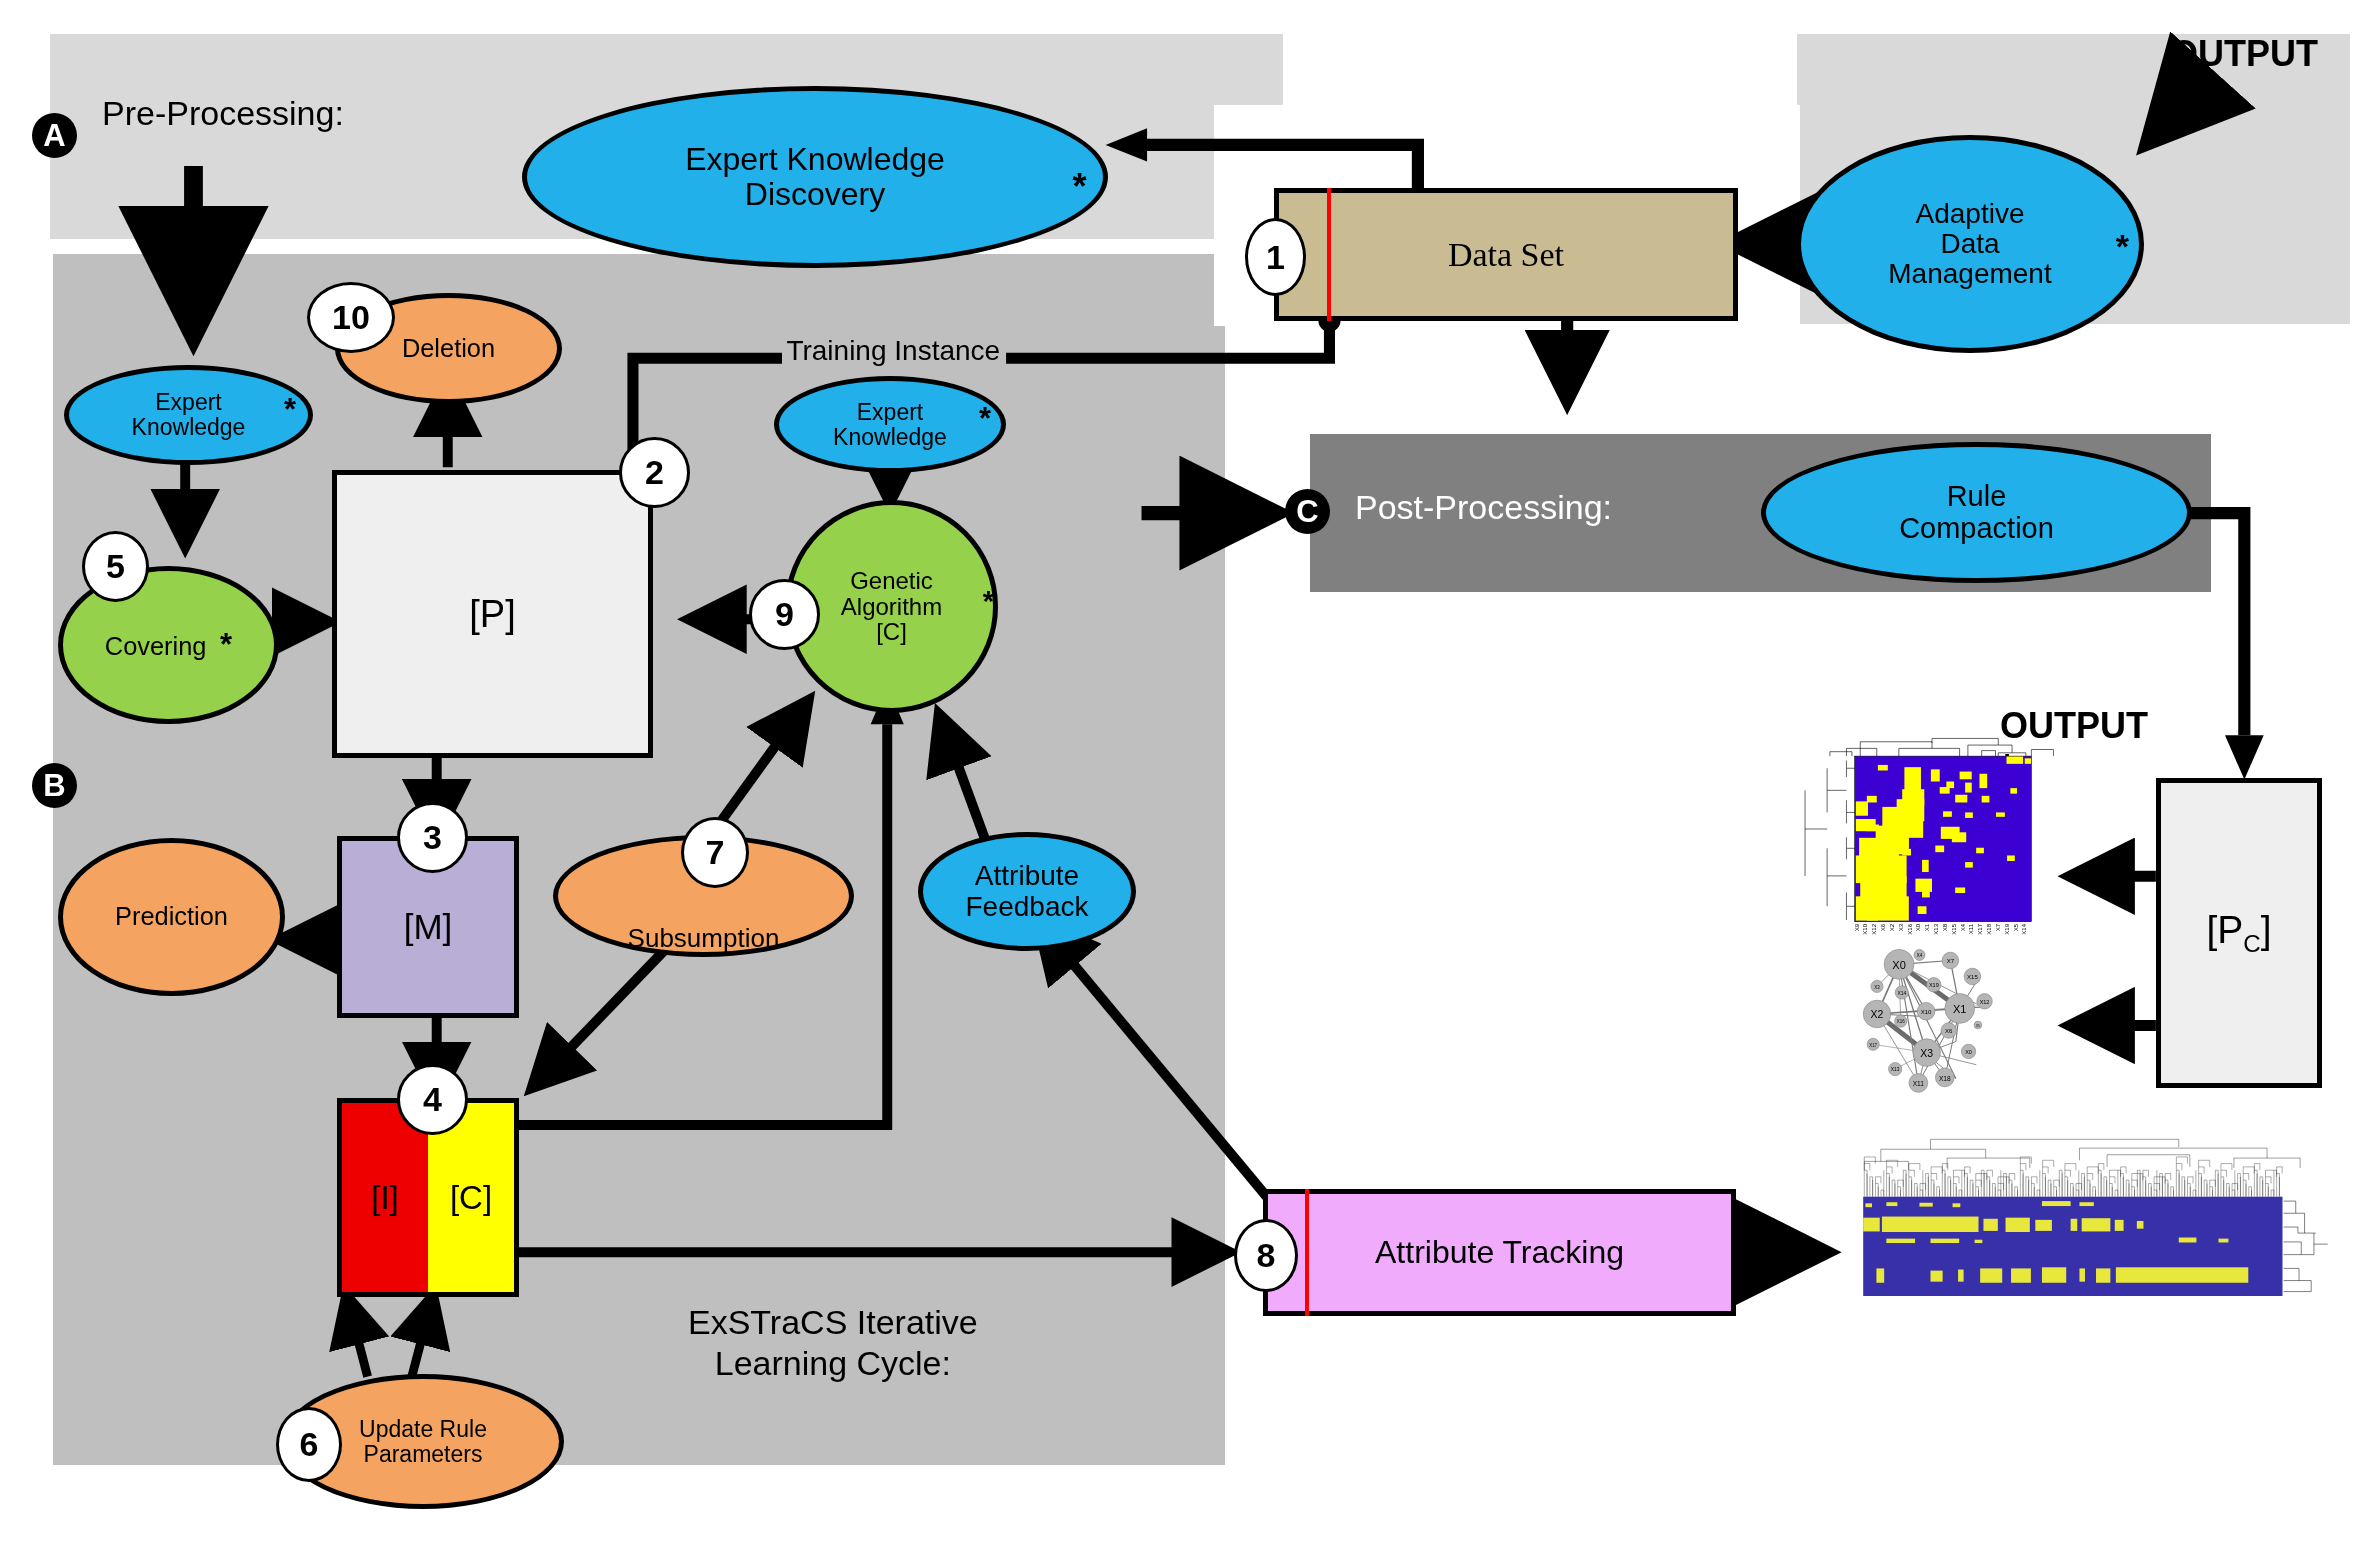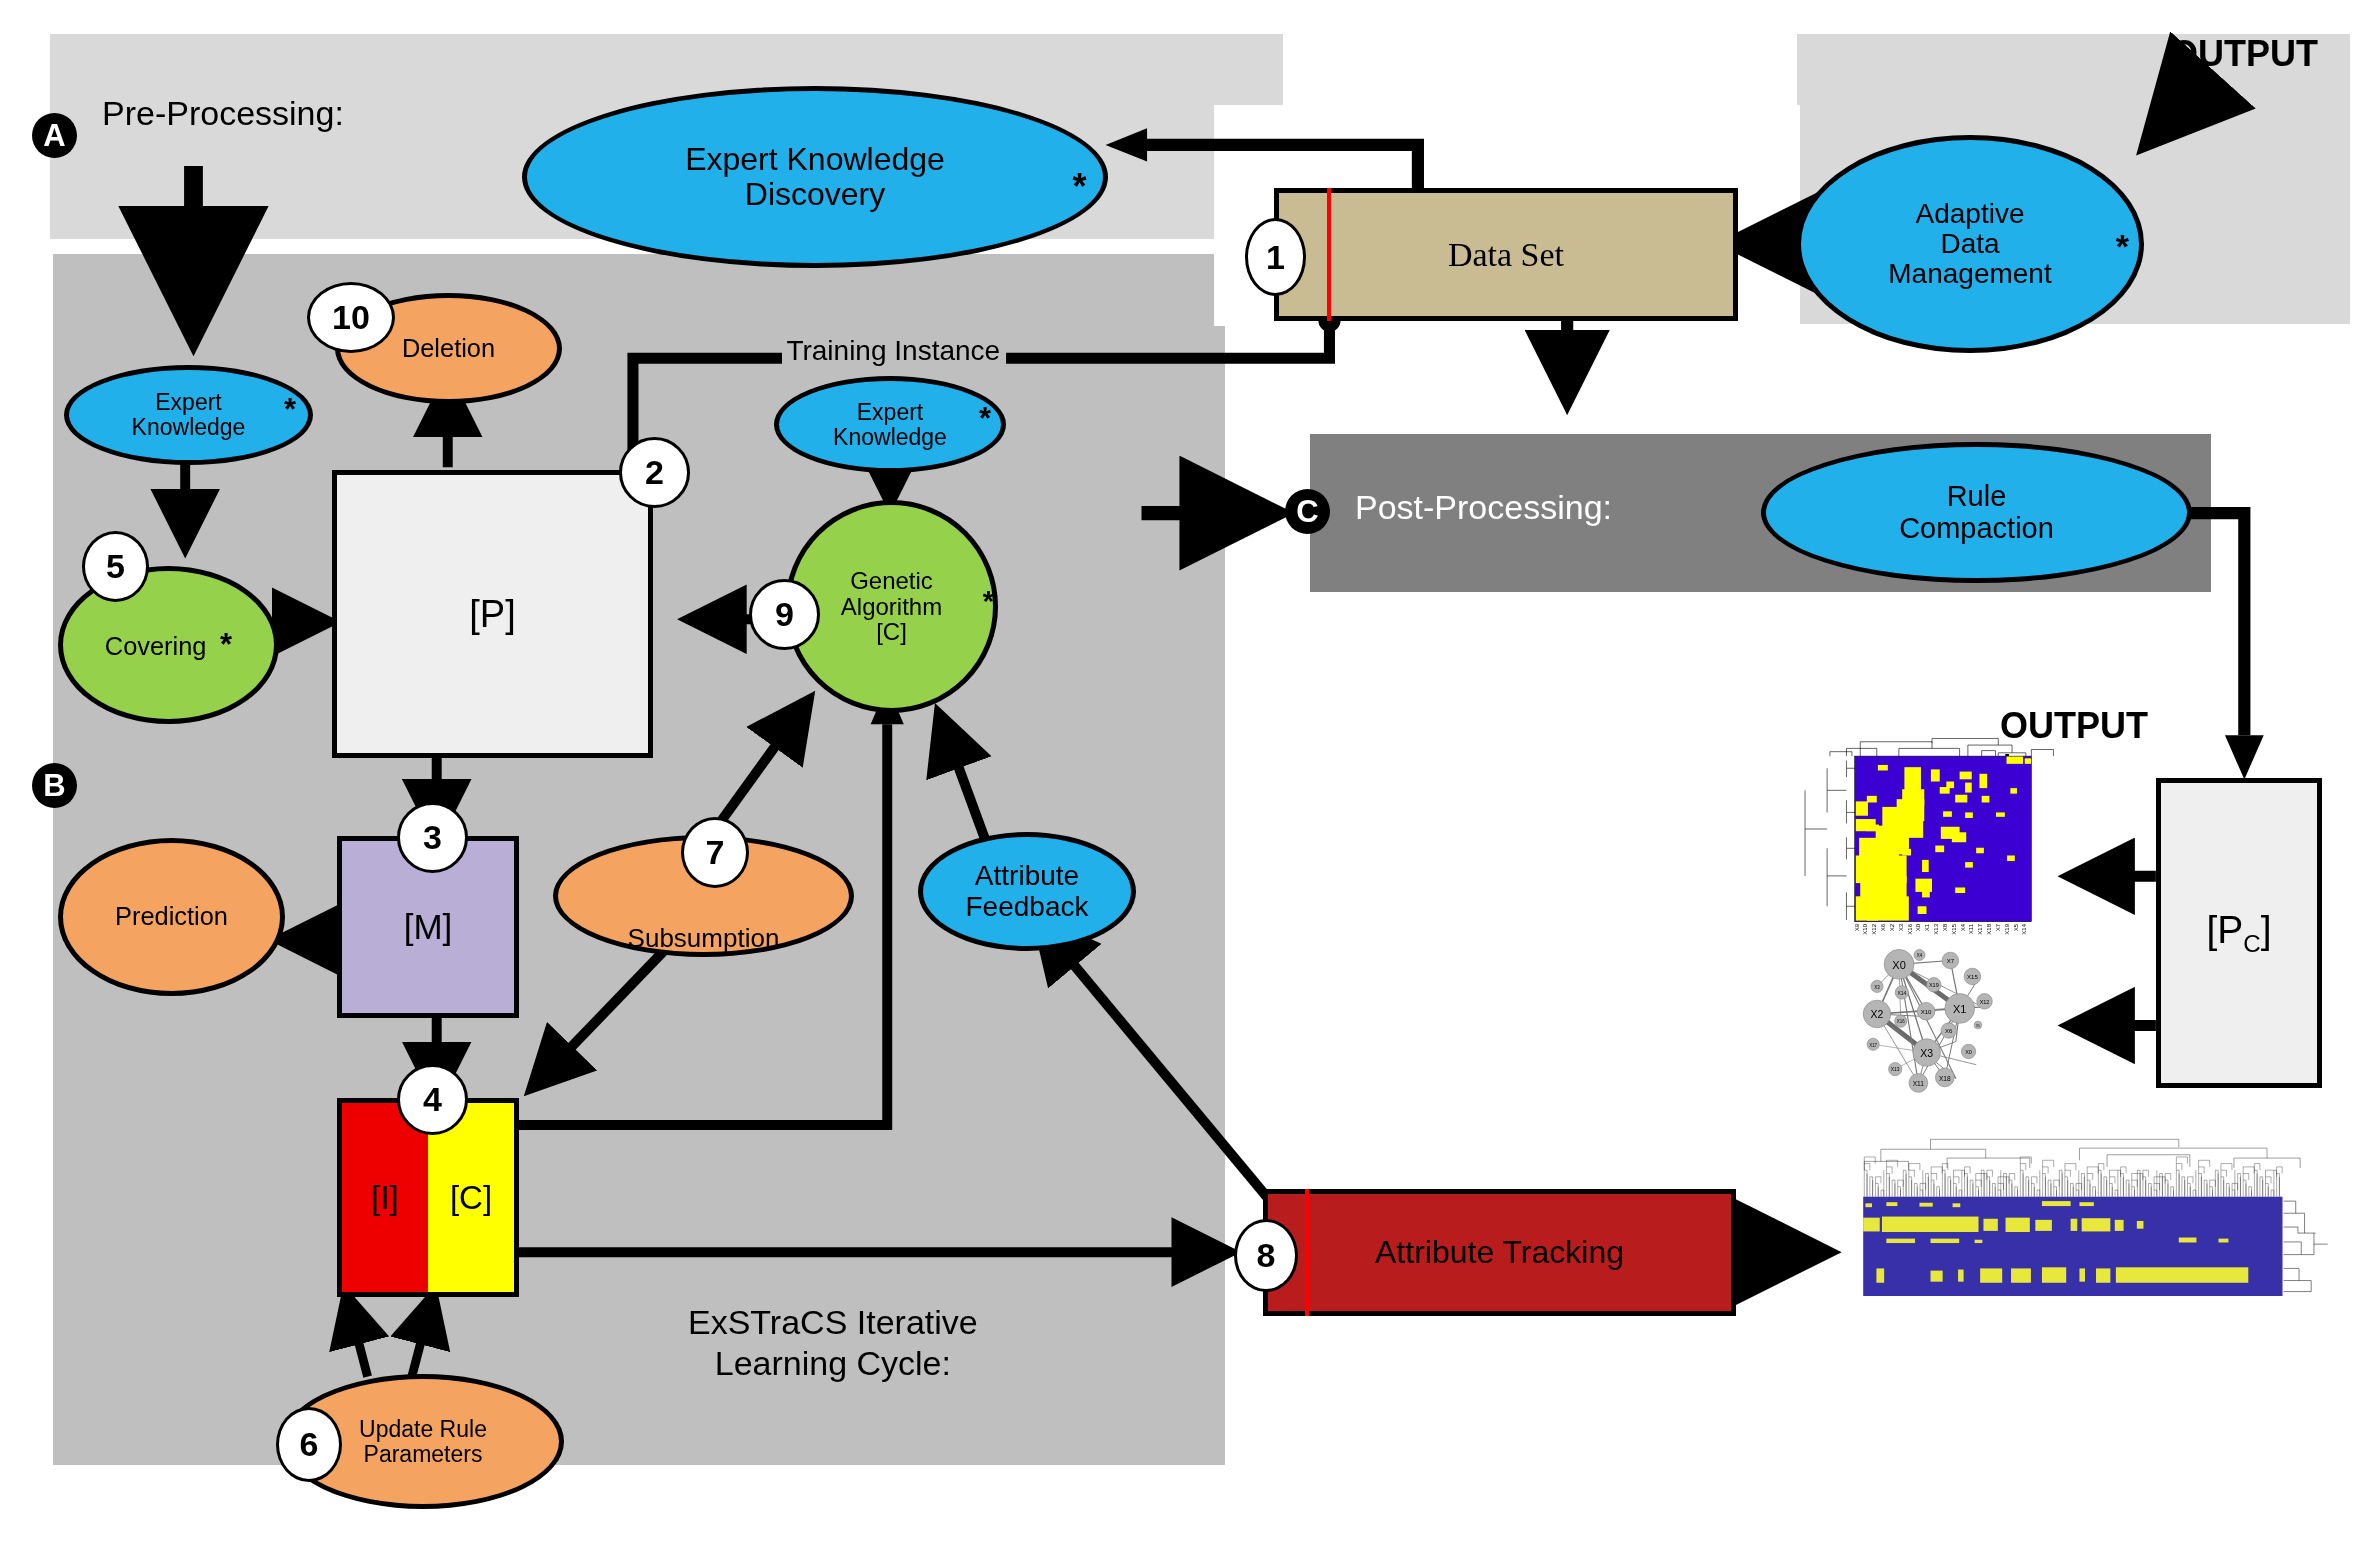--- a/index.html
+++ b/index.html
@@ -237,21 +237,21 @@
     <span>[C]</span>
   </div>
   <div class="abs badge" style="left:397px;top:1064px;width:65px;height:65px;font-size:34px;">4</div>
 
   <div class="abs ellipse orange" style="left:282px;top:1374px;width:282px;height:135px;font-size:23px;">
     <span style="white-space:pre;">Update Rule
 Parameters</span>
   </div>
   <div class="abs badge" style="left:276px;top:1407px;width:60px;height:69px;font-size:34px;">6</div>
 
-  <div class="abs rect" style="left:1263px;top:1189px;width:473px;height:127px;background:#b91c1c;font-size:32px;">
+  <div class="abs rect" style="left:1263px;top:1189px;width:473px;height:127px;background:#f0abfc;font-size:32px;">
     <span>Attribute Tracking</span>
   </div>
   <div class="abs" style="left:1305px;top:1189px;width:3.9px;height:127px;background:#ff0000;z-index:30;"></div>
   <div class="abs badge" style="left:1234px;top:1219px;width:58px;height:67px;font-size:34px;">8</div>
 
   <div class="abs badge-letter" style="left:1285px;top:489px;width:45px;height:45px;font-size:31px;">C</div>
   <div class="abs lbl" style="left:1355px;top:488px;font-size:34px;color:#fff;">Post-Processing:</div>
 
   <div class="abs ellipse cyan" style="left:1761px;top:442px;width:431px;height:141px;font-size:29px;">
     <span style="white-space:pre;">Rule

